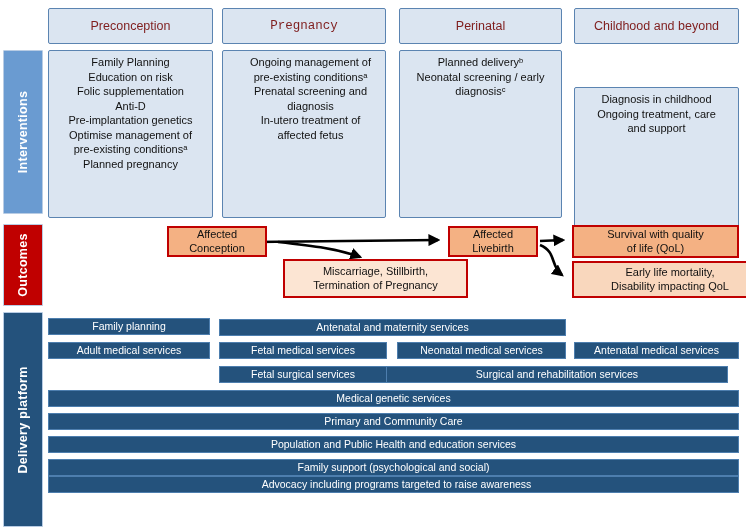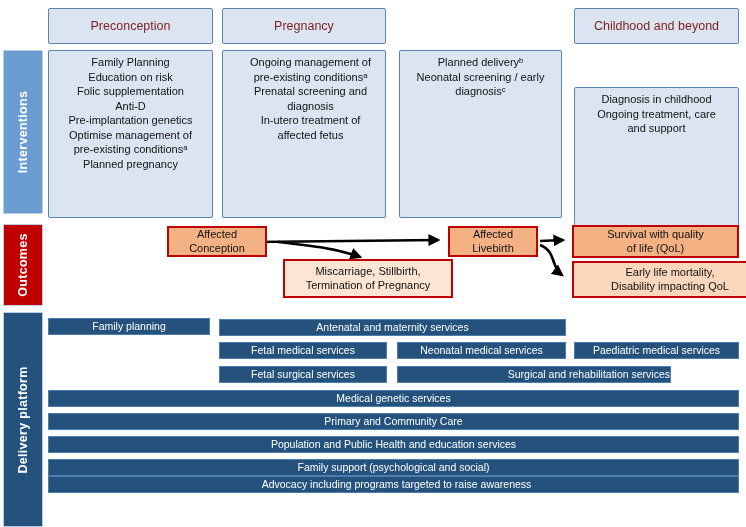--- a/index.html
+++ b/index.html
@@ -46,21 +46,22 @@
     white-space:nowrap;overflow:hidden;
   }
   svg.arrows{position:absolute;left:0;top:0;pointer-events:none;}
 </style>
 </head>
 <body>
 
 <div id="canvas">
 
   <div class="abs col-header" style="left:48px;top:8px;width:165px;height:36px;">Preconception</div>
-  <div class="abs col-header" style="left:222px;top:8px;width:164px;height:36px;">Pregnancy</div>
+  <div class="abs col-header" style="left:222px;top:8px;width:164px;height:36px;font-family:Liberation Mono, monospace;">Pregnancy</div>
+  <div class="abs col-header" style="left:399px;top:8px;width:163px;height:36px;">Perinatal</div>
   <div class="abs col-header" style="left:574px;top:8px;width:165px;height:36px;">Childhood and beyond</div>
 
   <div class="abs row-label lbl-interventions" style="left:3px;top:50px;width:40px;height:164px;">
     <span>Interventions</span>
   </div>
   <div class="abs row-label lbl-outcomes" style="left:3px;top:224px;width:40px;height:82px;">
     <span>Outcomes</span>
   </div>
   <div class="abs row-label lbl-delivery" style="left:3px;top:312px;width:40px;height:215px;">
     <span>Delivery platform</span>
@@ -94,38 +95,39 @@
       </marker>
     </defs>
     <path d="M250,242 L438,240" stroke="#000" stroke-width="2.6" fill="none" marker-end="url(#ah)"></path>
     <path d="M278,242 C315,246 338,249 360,257" stroke="#000" stroke-width="2.6" fill="none" marker-end="url(#ah)"></path>
     <path d="M540,241 L563,240" stroke="#000" stroke-width="2.6" fill="none" marker-end="url(#ah)"></path>
     <path d="M540,245 C557,252 550,266 562,275" stroke="#000" stroke-width="2.6" fill="none" marker-end="url(#ah)"></path>
   </svg>
 
   <div class="abs outcome-box fill-orange" style="left:167px;top:226px;width:100px;height:31px;">Affected
 Conception</div>
-  <div class="abs outcome-box fill-peach" style="left:283px;top:259px;width:170px;height:39px;">Miscarriage, Stillbirth,
+  <div class="abs outcome-box fill-peach" style="left:283px;top:259px;width:185px;height:39px;">Miscarriage, Stillbirth,
 Termination of Pregnancy</div>
   <div class="abs outcome-box fill-orange" style="left:448px;top:226px;width:90px;height:31px;">Affected
 Livebirth</div>
   <div class="abs outcome-box fill-orange" style="left:572px;top:225px;width:167px;height:33px;">Survival with quality
 of life (QoL)</div>
   <div class="abs outcome-box fill-peach2" style="left:572px;top:261px;width:196px;height:37px;">Early life mortality,
 Disability impacting QoL</div>
 
   <div class="abs bar" style="left:48px;top:318px;width:162px;">Family planning</div>
   <div class="abs bar" style="left:219px;top:319px;width:347px;">Antenatal and maternity services</div>
 
+  <div class="abs bar" style="left:48px;top:342px;width:162px;">Adult medical services</div>
   <div class="abs bar" style="left:219px;top:342px;width:168px;">Fetal medical services</div>
   <div class="abs bar" style="left:397px;top:342px;width:169px;">Neonatal medical services</div>
-  <div class="abs bar" style="left:574px;top:342px;width:165px;">Paediatric medical services</div>
+  <div class="abs bar" style="left:574px;top:342px;width:165px;">Antenatal medical services</div>
 
   <div class="abs bar" style="left:219px;top:366px;width:168px;">Fetal surgical services</div>
-  <div class="abs bar" style="left:397px;top:366px;width:274px;text-align:right;">Surgical and rehabilitation services</div>
+  <div class="abs bar" style="left:386px;top:366px;width:342px;">Surgical and rehabilitation services</div>
 
   <div class="abs bar" style="left:48px;top:390px;width:691px;">Medical genetic services</div>
   <div class="abs bar" style="left:48px;top:413px;width:691px;">Primary and Community Care</div>
   <div class="abs bar" style="left:48px;top:436px;width:691px;">Population and Public Health and education services</div>
   <div class="abs bar" style="left:48px;top:459px;width:691px;">Family support (psychological and social)</div>
   <div class="abs bar" style="left:48px;top:476px;width:691px;padding-left:6px;">Advocacy including programs targeted to raise awareness</div>
 
 </div>
 
 </body></html>

